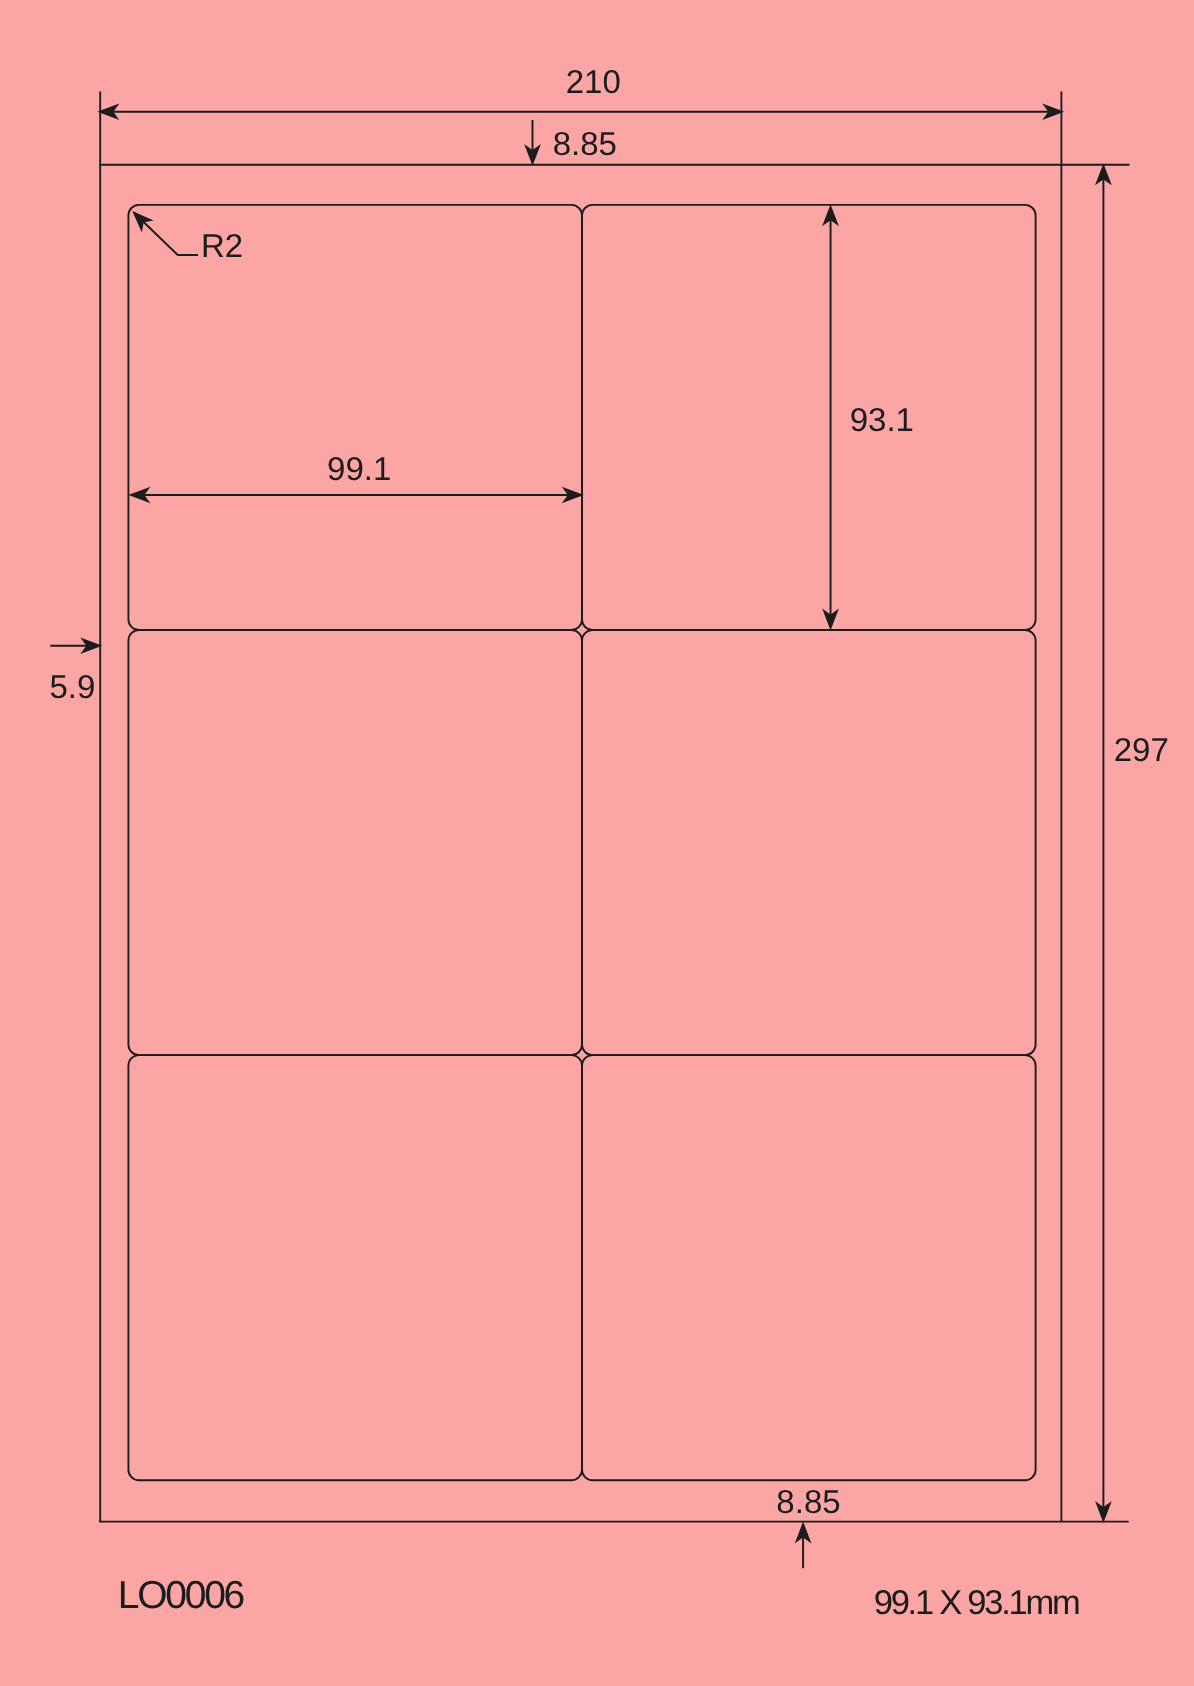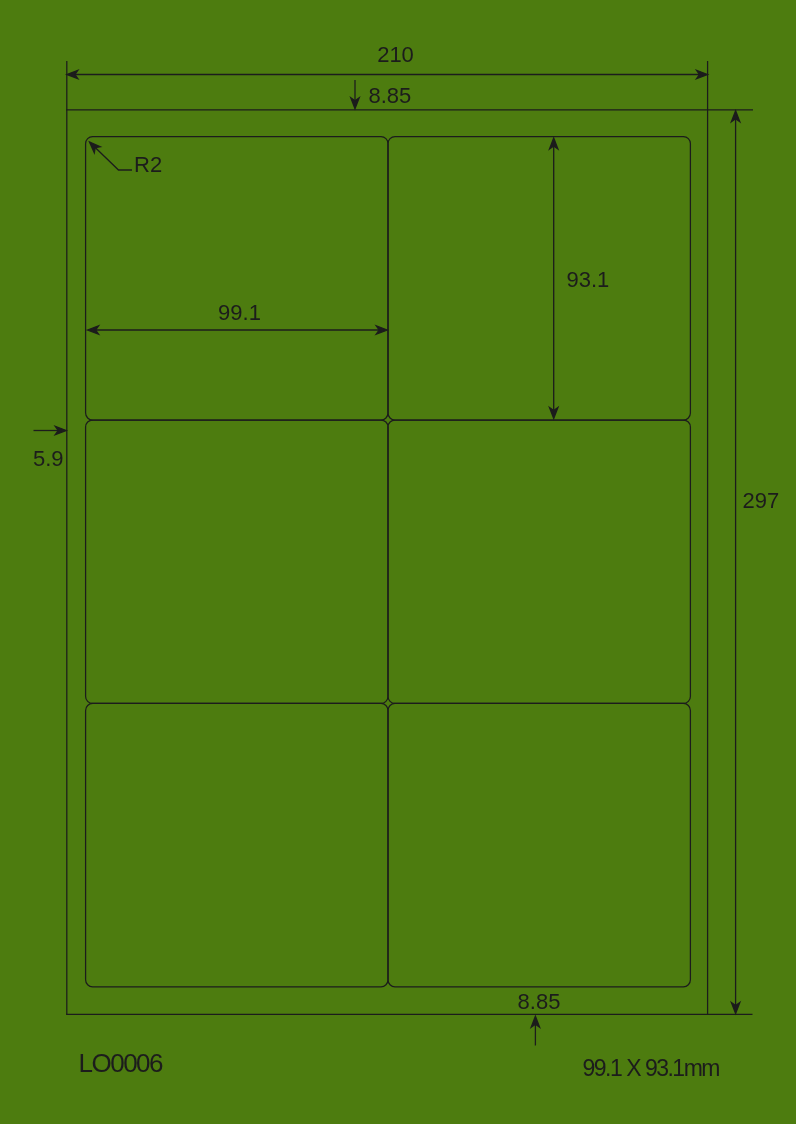--- a/index.html
+++ b/index.html
@@ -1,16 +1,16 @@
 <!DOCTYPE html>
 <html><head>
 <meta charset="utf-8">
 <style>
   html,body{margin:0;padding:0;background:#ffffff;}
-  .page{width:796px;height:1124px;position:relative;background:#4d7c0f;overflow:hidden;}
+  .page{width:796px;height:1124px;position:relative;background:#fca5a5;overflow:hidden;}
   svg{position:absolute;left:0;top:0;}
   text{font-family:"Liberation Sans",sans-serif;fill:#1c1c1c;}
 </style>
 </head>
 <body>
 <div class="page">
 <svg width="796" height="1124" viewBox="0 0 796 1124">
   <g stroke="#1c1c1c" stroke-width="1.25" fill="none">
 
     <line x1="66.8" y1="61" x2="66.8" y2="1014.4"></line>

